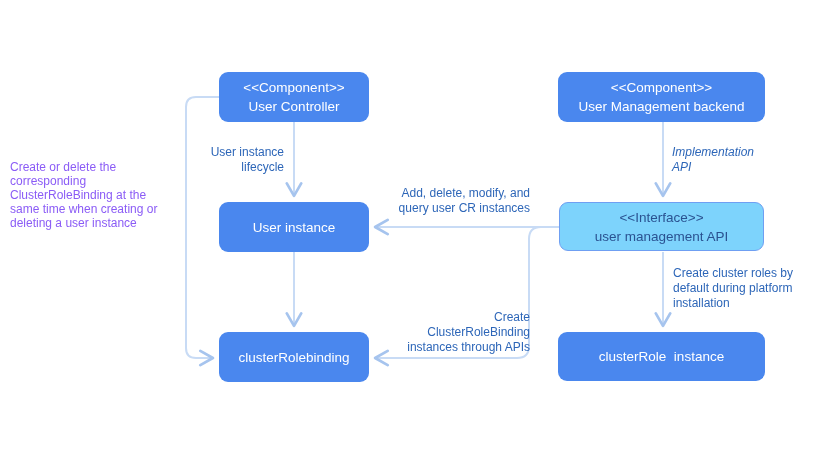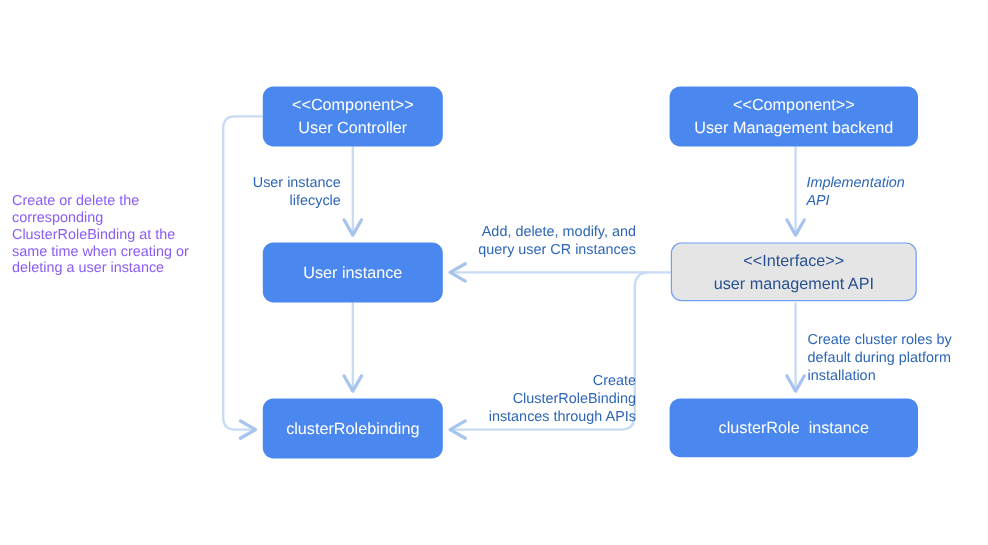--- a/index.html
+++ b/index.html
@@ -6,21 +6,21 @@
   .canvas{
     position:relative;width:823px;height:454px;background:#ffffff;overflow:hidden;
     font-family:"Liberation Sans", sans-serif;
   }
   .wires{position:absolute;left:0;top:0;width:823px;height:454px;}
   .node{
     position:absolute;display:flex;flex-direction:column;justify-content:center;align-items:center;
     border-radius:9px;box-sizing:border-box;text-align:center;line-height:19px;font-size:13.5px;
   }
   .node.solid{background:#4a87ee;color:#ffffff;text-align:center;}
-  .node.iface{background:#e5e5e5;border:1.5px solid #6f9ff2;color:#2a5291;}
+  .node.iface{background:#7dd3fc;border:1.5px solid #6f9ff2;color:#2a5291;}
   .node .stereo,.node .nname{white-space:pre-wrap;}
   .lbl{
     position:absolute;color:#2d66b8;font-size:12px;line-height:15px;white-space:pre-line;
   }
   .annotation{
     position:absolute;color:#8b5cf6;font-size:12px;line-height:14px;white-space:pre-line;
   }
 </style>
 </head>
 <body>
@@ -88,17 +88,17 @@
   <div class="lbl" style="left:672px;top:145px;width:110px;font-style:italic;">Implementation
 API</div>
 
   <div class="lbl" style="left:380px;top:186px;width:150px;text-align:right;">Add, delete, modify, and
 query user CR instances</div>
 
   <div class="lbl" style="left:380px;top:310px;width:150px;text-align:right;">Create
 ClusterRoleBinding
 instances through APIs</div>
 
-  <div class="lbl" style="left:673px;top:266px;width:145px;margin-top:10px;">Create cluster roles by
+  <div class="lbl" style="left:673px;top:266px;width:145px;">Create cluster roles by
 default during platform
 installation</div>
 
 </div>
 
 </body></html>

